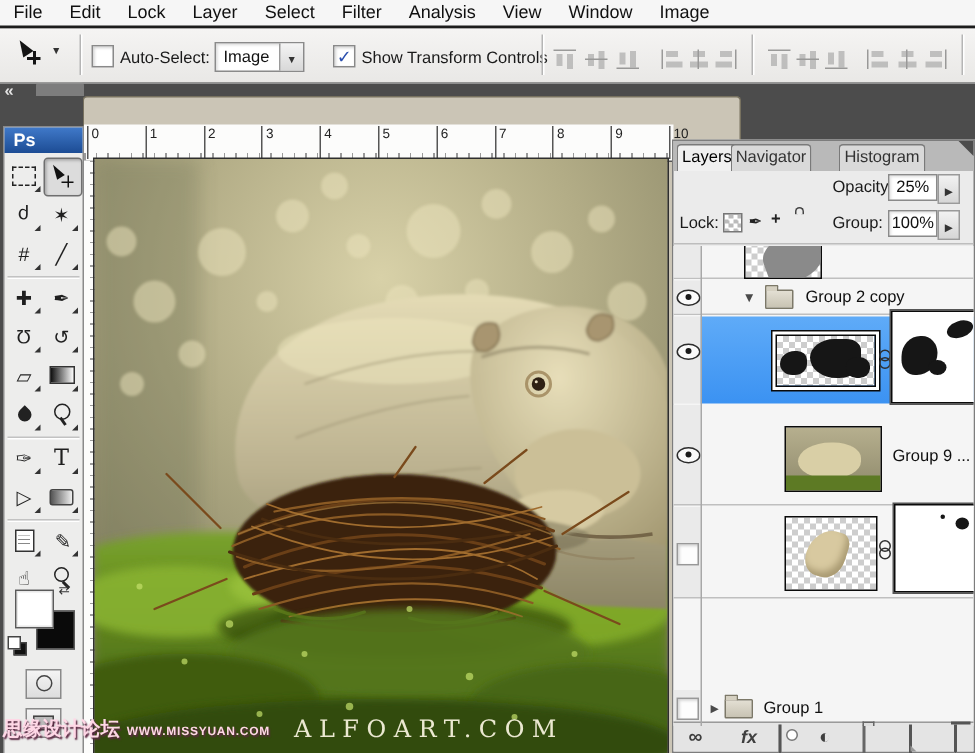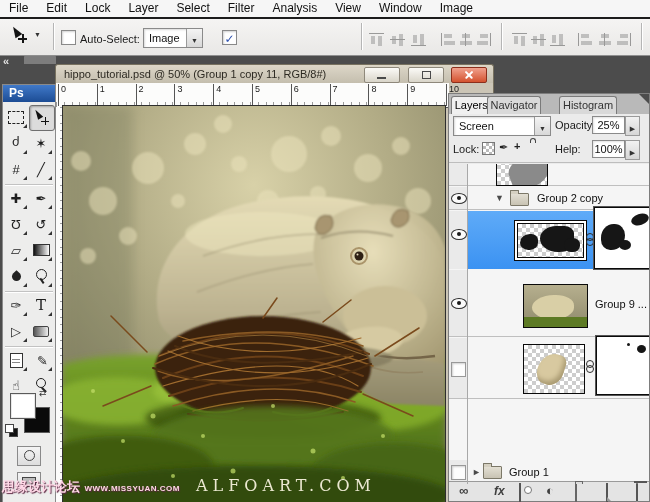--- a/index.html
+++ b/index.html
@@ -224,20 +224,21 @@
     <div class="cb" style="left:61px"></div>
     <span class="ob-label" style="left:80px">Auto-Select:</span>
     <div class="dropdown" style="left:143px;top:9px;width:58px">
       <span class="val">Image</span>
       <span class="btn"><span>▼</span></span>
     </div>
 
     <div class="cb" style="left:222px">
       <span class="ck">✓</span>
     </div>
+    <span class="ob-label" style="left:241px">Show Transform Controls</span>
 
     <div class="ob-sep" style="left:361px"></div>
     <span class="ai ic-at" style="left:369px"></span>
     <span class="ai ic-avc" style="left:390px"></span>
     <span class="ai ic-ab" style="left:411px"></span>
     <span class="ai ic-al" style="left:441px"></span>
     <span class="ai ic-ahc" style="left:458px"></span>
     <span class="ai ic-ar" style="left:476px"></span>
     <div class="ob-sep" style="left:501px"></div>
     <span class="ai ic-at" style="left:512px"></span>
@@ -246,33 +247,20 @@
     <span class="ai ic-al" style="left:578px"></span>
     <span class="ai ic-ahc" style="left:597px"></span>
     <span class="ai ic-ar" style="left:616px"></span>
     <div class="ob-sep" style="left:641px"></div>
   </div>
 
   <span id="collapse-btn">«</span>
   <div id="toolbox-grip"></div>
 
   <div id="doc-window">
-    <div id="doc-titlebar">
-      <span id="doc-title">hippo_tutorial.psd @ 50% (Group 1 copy 11, RGB/8#)</span>
-      <span class="winbtn" style="left:308px">
-          <span class="g-min"></span>
-        </span>
-      <span class="winbtn" style="left:352px">
-          <span class="g-res"></span>
-        </span>
-      <span class="winbtn" id="btn-close" style="left:395px">
-          <span class="g-x1"></span>
-          <span class="g-x2"></span>
-        </span>
-    </div>
     <div id="hruler">
         <span class="rn" style="left: 2px;">0</span>
         <span class="rn" style="left: 40.8px;">1</span>
         <span class="rn" style="left: 79.6px;">2</span>
         <span class="rn" style="left: 118.4px;">3</span>
         <span class="rn" style="left: 157.2px;">4</span>
         <span class="rn" style="left: 196px;">5</span>
         <span class="rn" style="left: 234.8px;">6</span>
         <span class="rn" style="left: 273.6px;">7</span>
         <span class="rn" style="left: 312.4px;">8</span>
@@ -484,36 +472,32 @@
 
   <div id="layers-panel">
     <div id="panel-tabs">
       <span class="ptab active" style="left:2px;width:50px"><span>Layers</span> <span>×</span></span>
       <span class="ptab" style="left:38px;width:54px"><span>Navigator</span></span>
       <span class="ptab" style="left:110px;width:58px"><span>Histogram</span></span>
       <span id="corner-grip"></span>
     </div>
 
     <div id="blend-row">
-      <div class="dropdown" style="left:4px;top:0;width:96px">
-        <span class="val">Screen</span>
-        <span class="btn"><span>▼</span></span>
-      </div>
       <span class="p-label" style="left:106px;top:3px">Opacity:</span>
       <span class="valbox" style="left:143px;top:0;width:31px">25%</span>
       <span class="spin" style="left:176px;top:0"><span>▶</span></span>
     </div>
 
     <div id="lock-row">
       <span class="p-label" style="left:4px;top:2px">Lock:</span>
       <span class="lk lk-transp" style="left:33px"></span>
       <span class="lk lk-glyph" style="left:50px;top:0">✒</span>
       <span class="lk lk-glyph" style="left:65px;top:-1px;font-weight:bold">+</span>
       <span class="lk lk-lock" style="left:79px"></span>
-      <span class="p-label" style="left:106px;top:2px">Help:</span>
+      <span class="p-label" style="left:106px;top:2px">Group:</span>
       <span class="valbox" style="left:143px;top:-1px;width:31px">100%</span>
       <span class="spin" style="left:176px;top:-1px"><span>▶</span></span>
     </div>
 
     <div id="layers-list">
       <div id="eye-col-line"></div>
 
       <div class="lrow" style="top:0;height:22px">
         <div class="eyezone"></div>
         <div class="thumb checker" style="left:47px;top:-12px;width:50px;height:32px">

